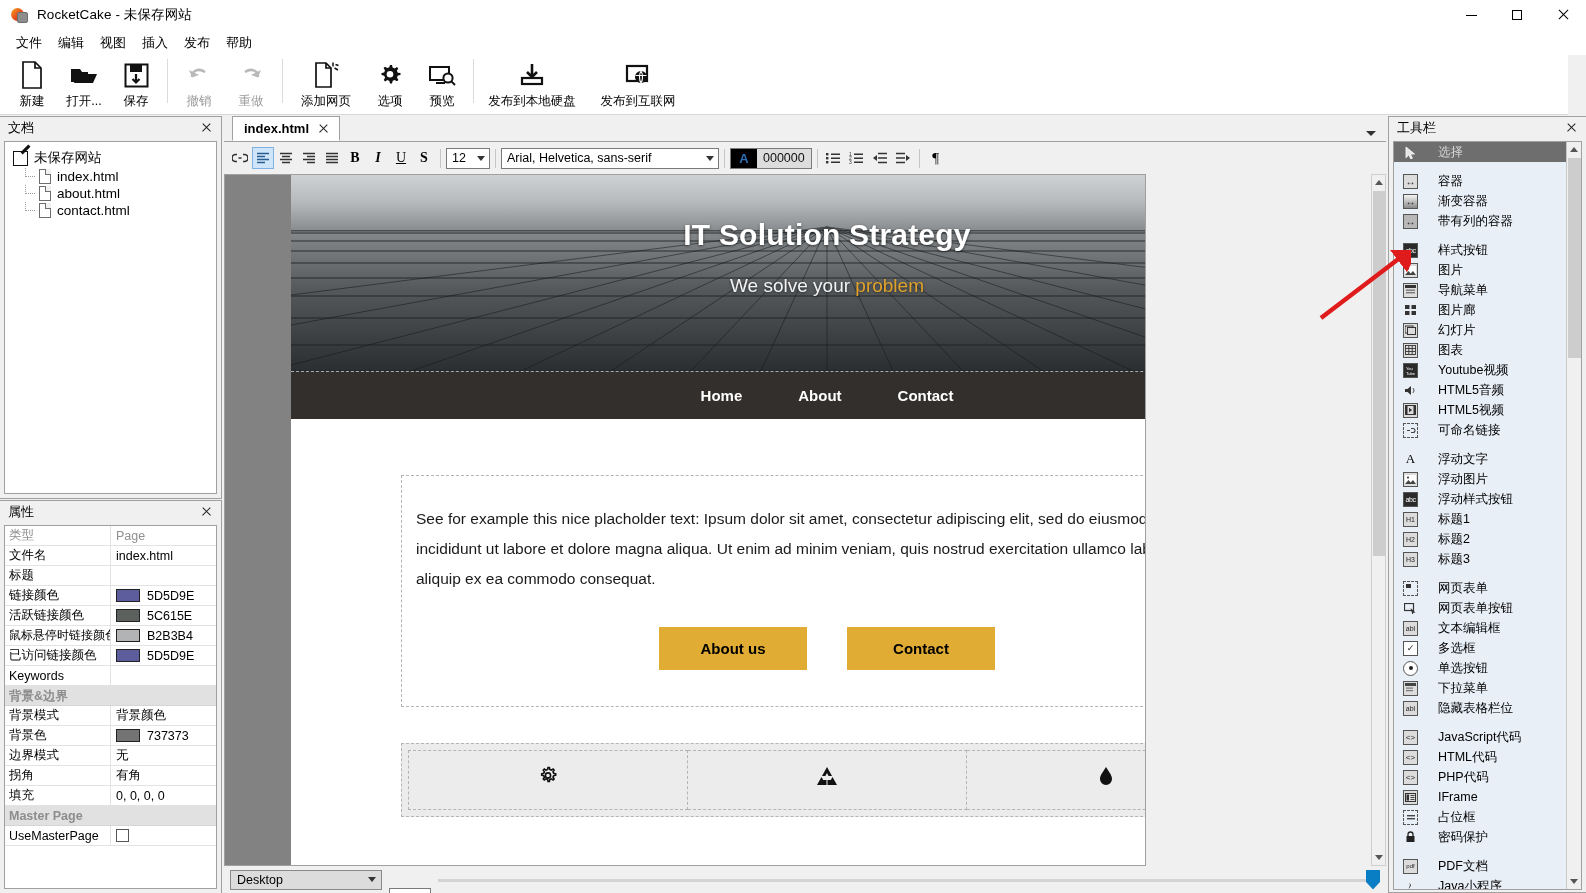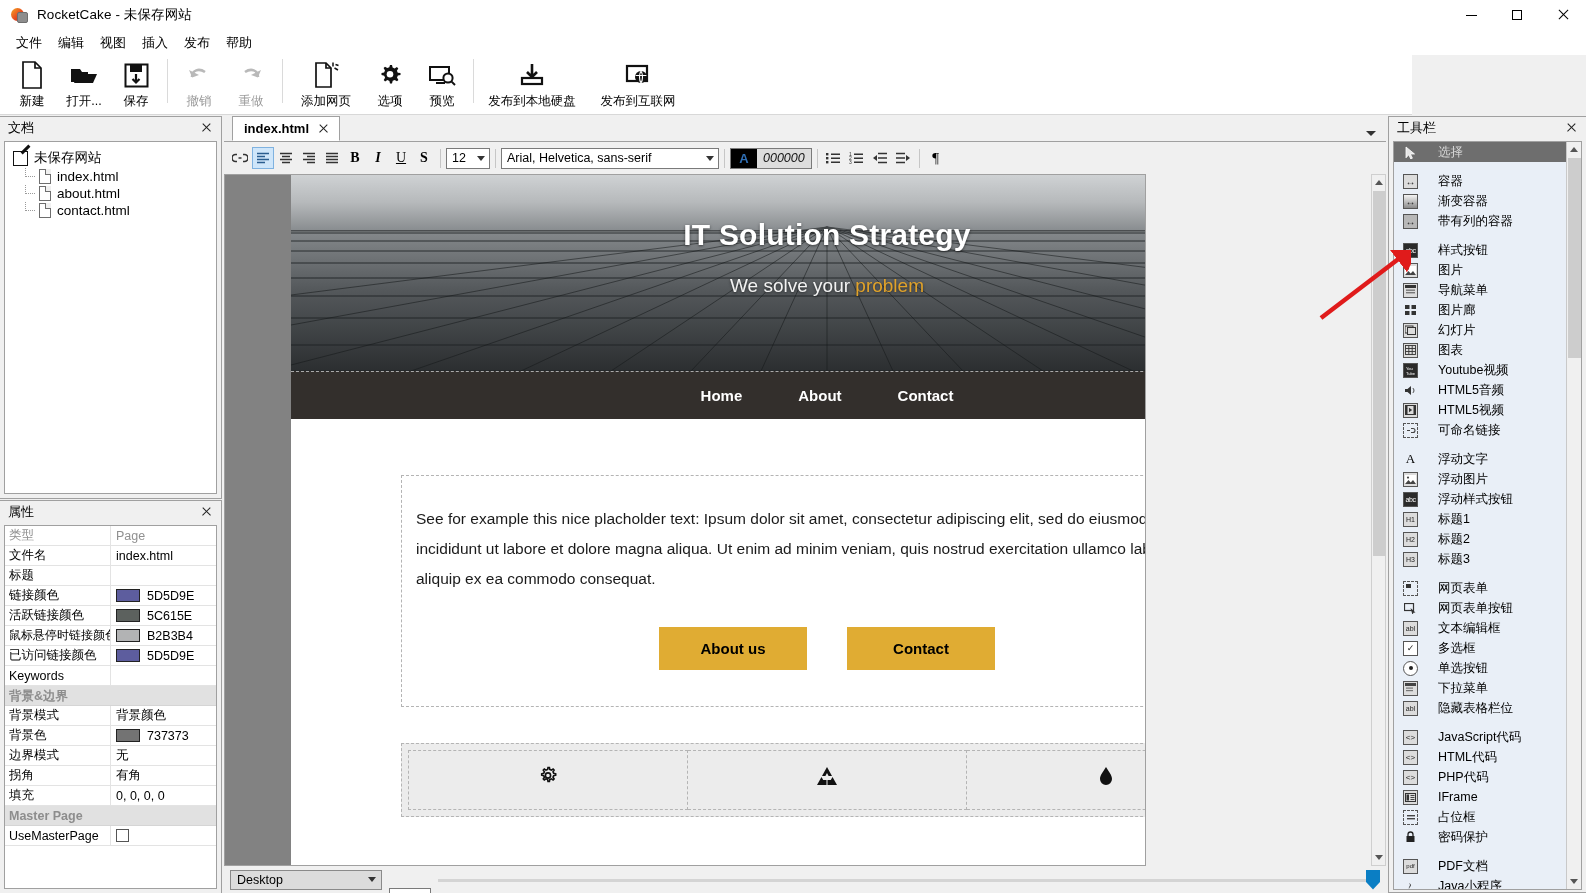--- a/index.html
+++ b/index.html
@@ -36,21 +36,21 @@
   .wb-close:before,.wb-close:after{content:"";position:absolute;left:0;top:5px;width:13px;height:1px;background:#000;}
   .wb-close:before{transform:rotate(45deg);}
   .wb-close:after{transform:rotate(-45deg);}
 
   
   .menubar{position:absolute;left:0;top:31px;width:1586px;height:24px;background:#ffffff;
     display:flex;align-items:center;padding-left:8px;}
   .menu-item{padding:3px 8px;font-size:13px;color:#000;cursor:default;}
 
   
-  .maintoolbar{position:absolute;left:0;top:55px;width:1412px;height:60px;background:#ffffff;
+  .maintoolbar{position:absolute;left:0;top:55px;width:1568px;height:60px;background:#ffffff;
     display:flex;align-items:flex-start;padding-left:6px;border-bottom:1px solid #d8d8d8;}
   .tool{width:52px;height:58px;display:flex;flex-direction:column;align-items:center;
     justify-content:flex-start;padding-top:5px;cursor:default;}
   .tool.wide{width:76px;}
   .tool .ic{height:30px;display:flex;align-items:center;justify-content:center;}
   .tool .lb{font-size:12.5px;margin-top:3px;white-space:nowrap;}
   .tool.dis .lb{color:#9a9a9a;}
   .tsep{width:1px;height:44px;background:#dadada;margin:4px 5px 0 5px;flex:0 0 auto;}
 
   
@@ -110,21 +110,21 @@
   .fb{width:22px;height:22px;display:flex;align-items:center;justify-content:center;cursor:default;font-size:14px;}
   .fb.active{background:#cfe6fa;border:1px solid #7fb2e0;}
   .fsep{width:1px;height:19px;background:#c6c6c6;margin:0 4px;}
   .fsel{height:21px;border:1px solid #7a7a7a;background:#fff;display:flex;align-items:center;
     padding-left:5px;font-size:12.5px;position:relative;}
   .fsel .arr{margin-left:auto;margin-right:4px;width:0;height:0;
     border-left:4px solid transparent;border-right:4px solid transparent;border-top:5px solid #333;}
   .colorbox{height:21px;border:1px solid #7a7a7a;background:#ddd;display:flex;align-items:center;}
   .colorbox .aa{width:26px;height:19px;background:#000;color:#2f6fb5;display:flex;
     align-items:center;justify-content:center;font-size:13px;font-weight:bold;}
-  .colorbox .hx{padding:0 6px;font-size:12.5px;color:#111;font-style:italic;}
+  .colorbox .hx{padding:0 6px;font-size:12.5px;color:#111;}
 
   .canvaswrap{position:absolute;left:0;top:58px;width:922px;height:692px;background:#828282;
     border:1px solid #a0a0a0;overflow:hidden;}
   .page{position:absolute;left:66px;top:0;width:1072px;background:#fff;min-height:692px;}
   .hero{position:relative;width:1072px;height:196px;overflow:hidden;
     background:linear-gradient(180deg,#c9ccce 0%,#b9bcbe 14%,#8c9093 30%,#5d6265 55%,#3f4346 80%,#2e3133 100%);}
   .hero .grid{position:absolute;inset:0;}
   .hero h1{position:absolute;left:0;right:0;top:43px;text-align:center;margin:0;
     color:#fff;font-size:30px;font-weight:bold;letter-spacing:.2px;
     text-shadow:0 1px 3px rgba(0,0,0,.55);}

